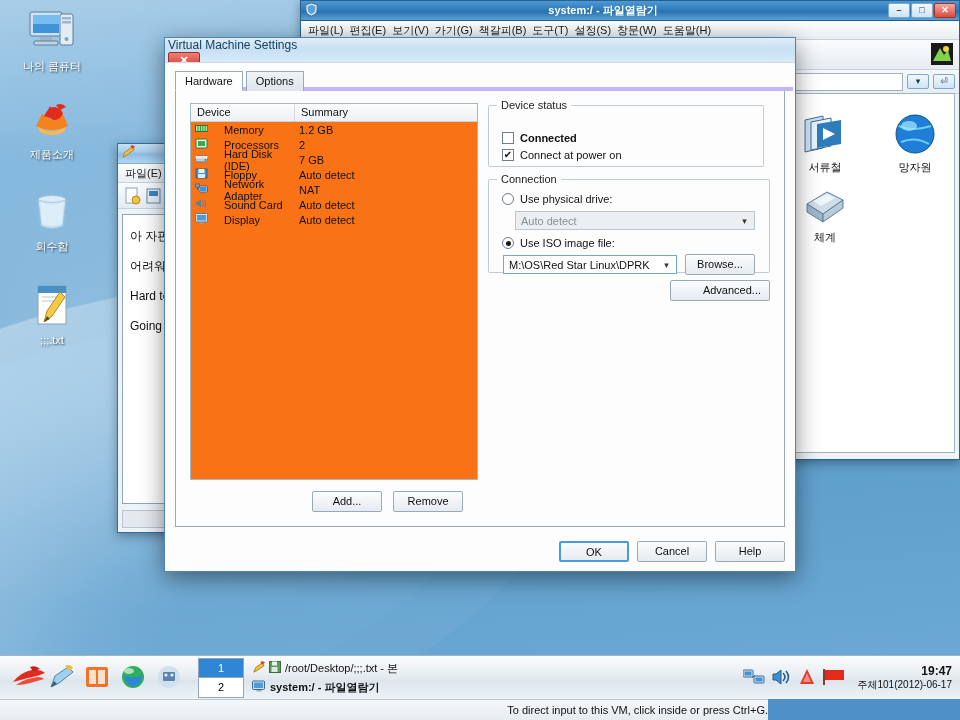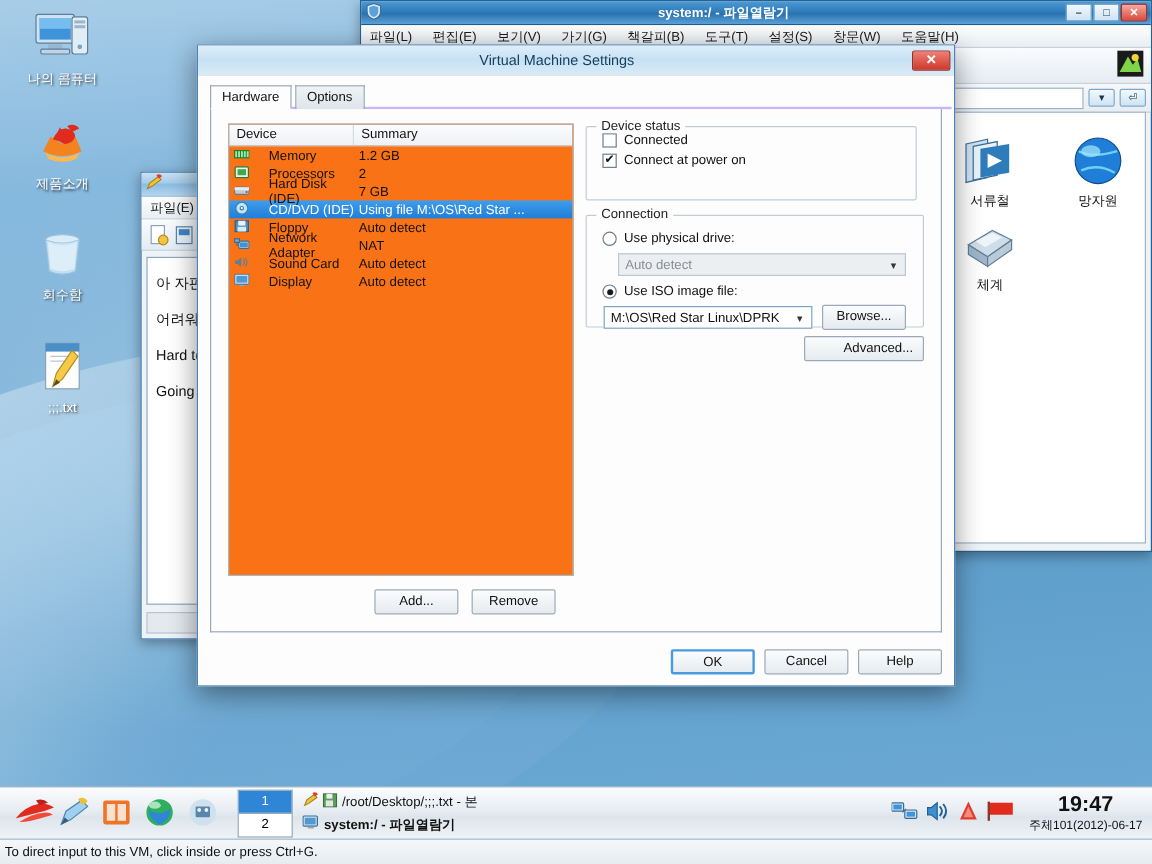--- a/index.html
+++ b/index.html
@@ -64,21 +64,21 @@
   .tb-btn {
     width: 22px; height: 15px; margin-left: 1px;
     border: 1px solid #7ba9cd; border-radius: 2px;
     background: linear-gradient(180deg,#f2f8fd,#cfe3f3);
     font-size: 9px; color: #14384f; line-height: 13px; text-align: center;
   }
   .tb-btn.close { background: linear-gradient(180deg,#f6a9a2,#d94b3c); border-color:#a63225; color:#fff; font-weight:bold;}
   .menubar {
     height: 19px; background: linear-gradient(180deg,#fdfdfd,#e9eef3);
     border-bottom: 1px solid #c6d2dd;
-    display: flex; align-items: center; padding: 0 4px; gap: 11px;
+    display: flex; align-items: center; padding: 0 4px; 
     font-size: 11px; color: #1a1a1a;
   }
   .menubar span { padding: 1px 3px; }
 
   
   #editor { left: 117px; top: 143px; width: 290px; height: 390px; }
   #editor .etoolbar {
     height: 26px; background: linear-gradient(180deg,#fafcfe,#e4ebf2);
     border-bottom: 1px solid #c4d1dc; display: flex; align-items: center; gap: 4px; padding: 0 5px;
   }
@@ -123,34 +123,34 @@
   
   #vmdlg {
     position: absolute; left: 164px; top: 37px; width: 632px; height: 535px;
     background: #f4f6f8;
     border: 1px solid #4b84b5;
     box-shadow: 0 6px 22px rgba(0,0,0,0.45);
   }
   #vmdlg .dlg-title {
     height: 24px;
     background: linear-gradient(180deg, rgba(222,238,250,0.97) 0%, rgba(196,223,243,0.95) 48%, rgba(214,234,248,0.95) 100%);
-    display: flex; align-items: center; padding: 0 3px;
-    font-size: 12px; color: #12395c; position: relative;
+    display: flex; align-items: flex-start; padding: 0 3px;
+    font-size: 12px; color: #12395c; position: relative; flex-direction: column;
   }
   #vmdlg .dlg-title .cap { flex:1; text-align:center; font-size: 12px; color:#16405f; }
   #vmdlg .dlg-close {
     width: 32px; height: 17px; border:1px solid #9d2f24; border-radius:2px;
     background: linear-gradient(180deg,#ef8077,#cf382a);
     color:#fff; font-weight:bold; font-size:11px; text-align:center; line-height:15px;
   }
   #vmdlg .dlg-inner {
     position: absolute; left: 0; top: 24px; right: 0; bottom: 0;
     background: #fdfdfd; border-top: 1px solid #cfdae4;
   }
-  .tabstrip { position:absolute; left:10px; top:8px; right:2px; height: 20px; border-bottom: 2px solid #c4b5fd; }
+  .tabstrip { position:absolute; left:10px; top:8px; right:2px; height: 20px; border-bottom: 4px solid #c4b5fd; }
   .tab {
     display:inline-block; height: 20px; line-height: 18px; padding: 0 9px;
     border:1px solid #9aa9b6; border-bottom:none; font-size:11px; color:#111;
     background: linear-gradient(180deg,#f0f3f6,#dde4ea); position: relative; top: 0;
   }
   .tab.active { background:#fdfdfd; border-bottom: 1px solid #fdfdfd; }
 
   .panel {
     position:absolute; left:10px; top:28px; right:10px; bottom:44px;
     border:1px solid #9aa9b6; border-top: none; background:#fdfdfd;
@@ -228,29 +228,29 @@
     border:1px solid #93a7b8; background:#fff;
   }
   #pager .pg { flex:1; display:flex; align-items:center; justify-content:center; font-size:11px; }
   #pager .pg.active { background:#2f86d6; color:#fff; }
   #pager .pg:first-child { border-bottom:1px solid #93a7b8; }
   #tasks { flex:1; display:flex; flex-direction:column; justify-content:center; padding-left:8px; gap:2px; }
   .taskbtn { display:flex; align-items:center; gap:4px; font-size:11px; color:#111; height:17px; }
   .taskbtn.active { font-weight:bold; }
   #tray { display:flex; align-items:center; gap:7px; padding-right:6px; }
   #clock { text-align:center; padding:0 8px 0 6px; }
-  #clock .t { font-size:18px; font-weight:bold; color:#111; }
+  #clock .t { font-size:12px; font-weight:bold; color:#111;text-align:right; }
   #clock .d { font-size:10px; color:#111; }
 
   
   #vmstatus {
-    position:absolute; left:0; top:699px; width:960px; height:21px;
+    position:absolute; left:0; top:699px; width:768px; height:21px;
     background: linear-gradient(180deg,#f5f7f9,#e7ecf1);
     border-top:1px solid #b9c6d2;
-    font-size:11px; color:#111; display:flex; align-items:center; padding-left:4px;
+    font-size:11px; color:#111; display:flex; align-items:center; padding-left:4px;justify-content:flex-end;
   }
 </style>
 </head>
 <body>
 
 <div id="desktop">
   <div class="swoosh1"></div>
   <div class="swoosh2"></div>
   <div class="swoosh3"></div>
 </div>
@@ -484,32 +484,20 @@
                   <rect x="0.5" y="3" width="12" height="6" rx="1.5" fill="#c2ccd4" stroke="#6a7a88"></rect>
                   <rect x="0.5" y="3" width="12" height="2.5" fill="#e6ecf1"></rect>
                   <circle cx="10.5" cy="7" r="0.9" fill="#5a6a78"></circle>
                 </svg>
             </span>
             <span>Hard Disk (IDE)</span>
           </span>
           <span class="sm">7 GB</span>
         </div>
 
-        <div class="row sel">
-          <span class="nm">
-            <span>
-              <svg width="13" height="11" viewBox="0 0 13 11">
-                  <circle cx="6.5" cy="5.5" r="5" fill="#bfe3f7" stroke="#3a7fb0"></circle>
-                  <circle cx="6.5" cy="5.5" r="1.4" fill="#fff" stroke="#3a7fb0"></circle>
-                </svg>
-            </span>
-            <span>CD/DVD (IDE)</span>
-          </span>
-          <span class="sm">Using file M:\OS\Red Star ...</span>
-        </div>
 
         <div class="row">
           <span class="nm">
             <span>
               <svg width="13" height="11" viewBox="0 0 13 11">
                   <rect x="1" y="1" width="11" height="9" fill="#4f8fc4" stroke="#2d5f87"></rect>
                   <rect x="3.5" y="1" width="6" height="4" fill="#e8f1f8"></rect>
                   <rect x="3" y="6" width="7" height="4" fill="#dce8f2"></rect>
                 </svg>
             </span>
@@ -562,21 +550,21 @@
         </div>
       </div>
 
       <div class="dbtns">
         <span class="btn">Add...</span>
         <span class="btn" style="margin-left:8px;">Remove</span>
       </div>
 
       <div class="group" style="left:312px; top:14px; right:20px; height:62px;">
         <span class="gtitle">Device status</span>
-        <div class="chk" style="margin:5px 0 0 13px;">
+        <div class="chk" style="margin:26px 0 0 13px;font-weight:bold;">
           <span class="box"></span>
           <span>Connected</span>
         </div>
         <div class="chk" style="margin:5px 0 0 13px;">
           <span class="box">✔</span>
           <span>Connect at power on</span>
         </div>
       </div>
 
       <div class="group" style="left:312px; top:88px; right:14px; height:94px;">

